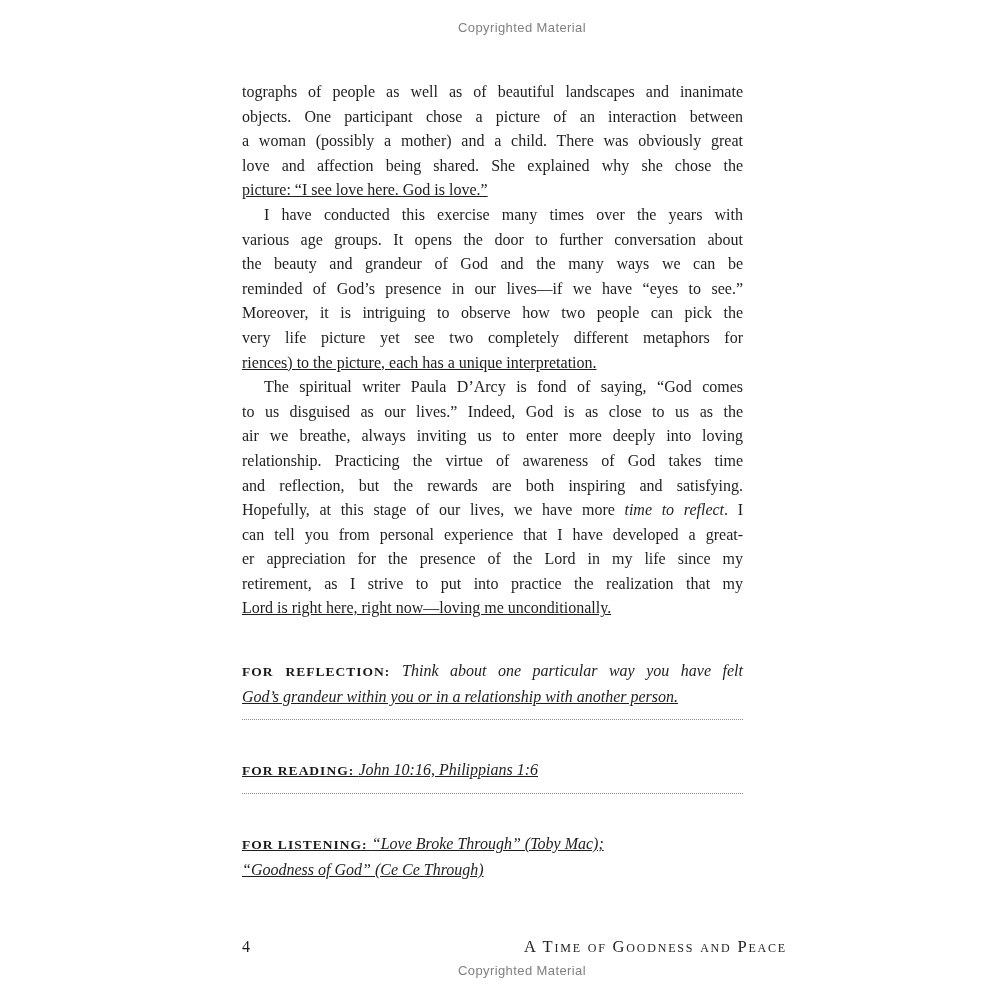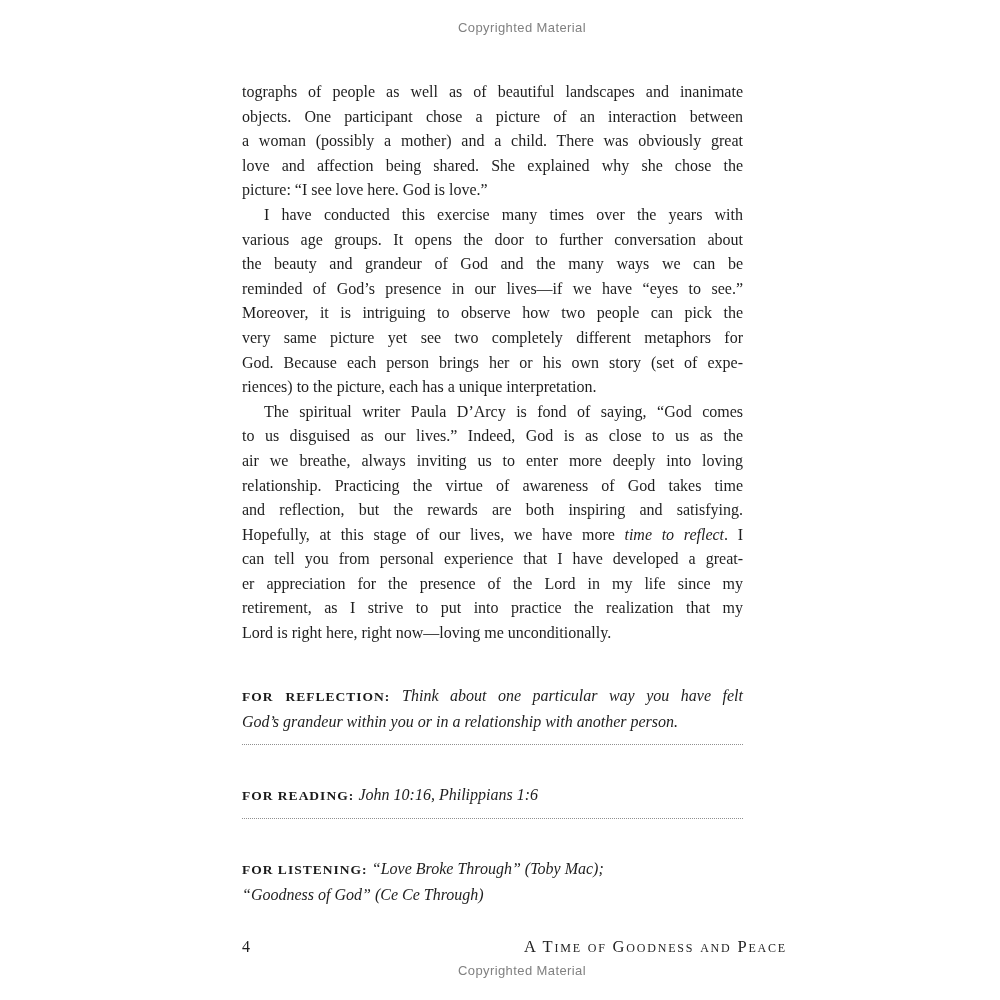--- a/index.html
+++ b/index.html
@@ -31,21 +31,21 @@
     top: 80px;
     width: 501px;
   }
   .line {
     font-size: 16px;
     line-height: 24.6px;
     text-align: justify;
     text-align-last: justify;
     white-space: normal;
   }
-  .line.last { text-align-last: left; }
+  .line.last { text-align-last: left; text-decoration: underline; }
   .line.indent { text-indent: 22px; }
   .italic { font-style: italic; }
   .label {
     font-style: normal;
     font-weight: bold;
     font-size: 13.5px;
     letter-spacing: 1px;
     color: #1a1a1a;
   }
   .section { margin-top: 37px; }
@@ -88,22 +88,21 @@
           <div class="line"><span>a woman (possibly a mother) and a child. There was obviously great</span></div>
           <div class="line"><span>love and affection being shared. She explained why she chose the</span></div>
           <div class="line last"><span>picture: “I see love here. God is love.”</span></div>
         </div>
         <div>
           <div class="line indent"><span>I have conducted this exercise many times over the years with</span></div>
           <div class="line"><span>various age groups. It opens the door to further conversation about</span></div>
           <div class="line"><span>the beauty and grandeur of God and the many ways we can be</span></div>
           <div class="line"><span>reminded of God’s presence in our lives—if we have “eyes to see.”</span></div>
           <div class="line"><span>Moreover, it is intriguing to observe how two people can pick the</span></div>
-          <div class="line"><span>very same picture yet see two completely different metaphors for</span></div>
-          <div class="line"><span>God. Because each person brings her or his own story (set of expe-</span></div>
+          <div class="line"><span>very life picture yet see two completely different metaphors for</span></div>
           <div class="line last"><span>riences) to the picture, each has a unique interpretation.</span></div>
         </div>
         <div>
           <div class="line indent"><span>The spiritual writer Paula D’Arcy is fond of saying, “God comes</span></div>
           <div class="line"><span>to us disguised as our lives.” Indeed, God is as close to us as the</span></div>
           <div class="line"><span>air we breathe, always inviting us to enter more deeply into loving</span></div>
           <div class="line"><span>relationship. Practicing the virtue of awareness of God takes time</span></div>
           <div class="line"><span>and reflection, but the rewards are both inspiring and satisfying.</span></div>
           <div class="line"><span>Hopefully, at this stage of our lives, we have more </span><span class="italic">time to reflect</span><span>. I</span></div>
           <div class="line"><span>can tell you from personal experience that I have developed a great-</span></div>

